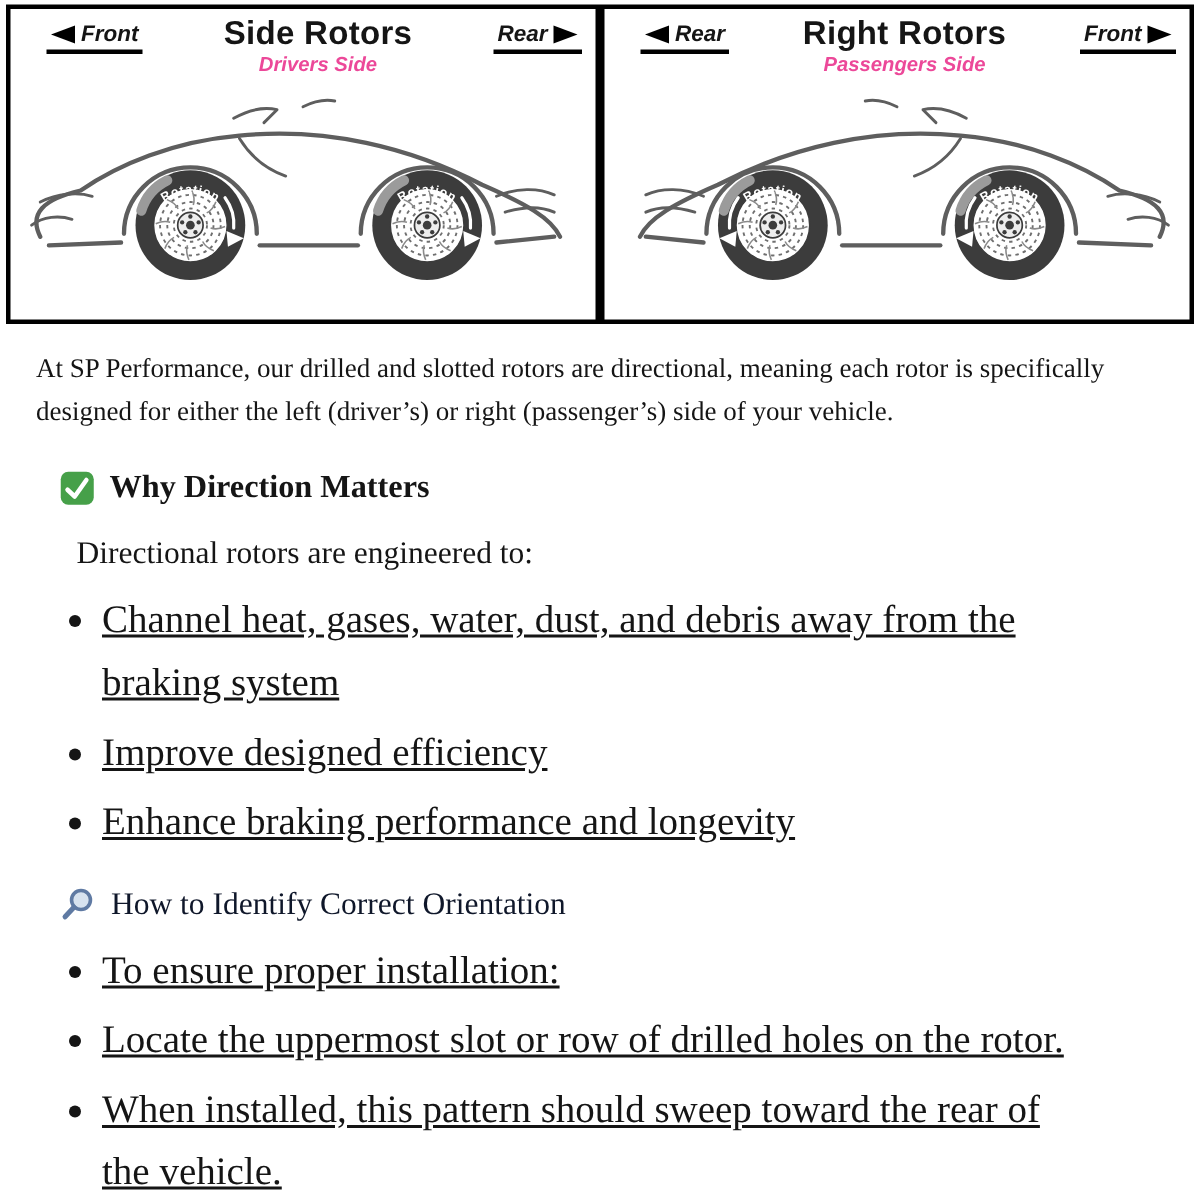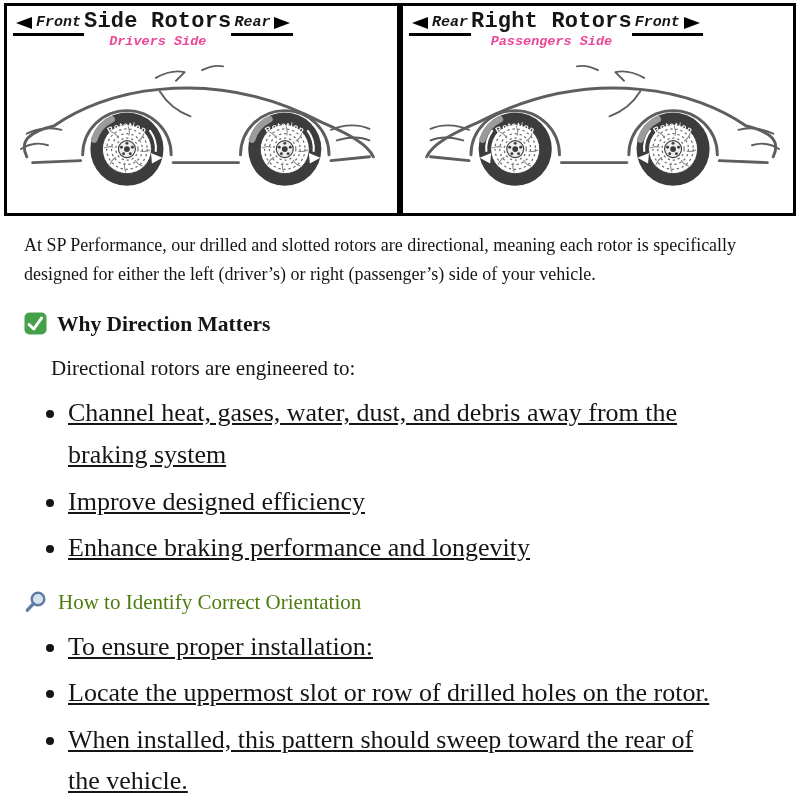--- a/index.html
+++ b/index.html
@@ -8,23 +8,23 @@
     background:#fff;
     font-family:"Liberation Serif", serif;
     color:#151515;
     overflow:hidden;
   }
 
   
   .diagram { display:flex; padding:3px 4px 0 4px; }
   .panel { flex:1; border:3px solid #000; height:213px; background:#fff; overflow:hidden; }
   .panel-header {
-    display:flex; justify-content:flex-start; align-items:flex-start;
-    padding:6px 9px 0 6px;
-    font-family:Liberation Mono, monospace;
+    display:flex; justify-content:space-between; align-items:flex-start;
+    padding:6px 9px 0 24px;
+    font-family:Liberation Sans, sans-serif;
   }
   .dir {
     display:flex; align-items:center; gap:4px;
     font-weight:700; font-style:italic; font-size:15px;
     border-bottom:3px solid #000; padding:0 3px 2px 3px; margin-top:2px;
   }
   .tri-left  { width:0; height:0; border-top:6px solid transparent; border-bottom:6px solid transparent; border-right:16px solid #000; }
   .tri-right { width:0; height:0; border-top:6px solid transparent; border-bottom:6px solid transparent; border-left:16px solid #000; }
   .panel-titles { text-align:center; margin-top:-3px; }
   .panel-title { font-size:22px; font-weight:700; letter-spacing:.2px; }
@@ -37,24 +37,24 @@
   .slots path { fill:none; stroke:#8a8a8a; stroke-width:1.1; }
   .lug { fill:#3c3c3c; }
   .rot-text { font-family:"Liberation Sans", sans-serif; font-size:8.5px; font-weight:700; fill:#fff; letter-spacing:.6px; text-anchor:middle; }
   .rot-tail { fill:none; stroke:#fff; stroke-width:2.2; stroke-linecap:round; }
   .rot-arrow { fill:#fff; }
 
   
   main { padding:15px 24px 0 24px; }
   .intro { font-size:18px; line-height:1.62; max-width:748px; }
   .sec-head {
-    display:flex; align-items:flex-start; gap:10px;
-    margin-top:23px; font-size:21.5px; font-weight:700;
-  }
-  .sec-head.regular { font-weight:400; color:#4d7c0f; font-size:21px; margin-top:21px;font-family:Liberation Serif, serif; }
+    display:flex; align-items:flex-end; gap:10px;
+    margin-top:23px; font-size:21.5px; font-weight:700;margin-left:16px;
+  }
+  .sec-head.regular { font-weight:400; color:#0f172a; font-size:21px; margin-top:21px;font-family:Liberation Serif, serif; }
   .sec-head .ttl { white-space:nowrap; }
   .icon-box { flex:0 0 auto; display:inline-flex; }
   .lead { margin-top:19px; font-size:21px;margin-left:27px; }
   ul { margin-top:11px; padding-left:44px; list-style:disc; }
   li { font-size:26px; line-height:1.6; margin-bottom:5px; max-width:660px;text-decoration:underline; }
 </style>
 </head>
 <body>
 
 <svg width="0" height="0" style="position:absolute" aria-hidden="true">

